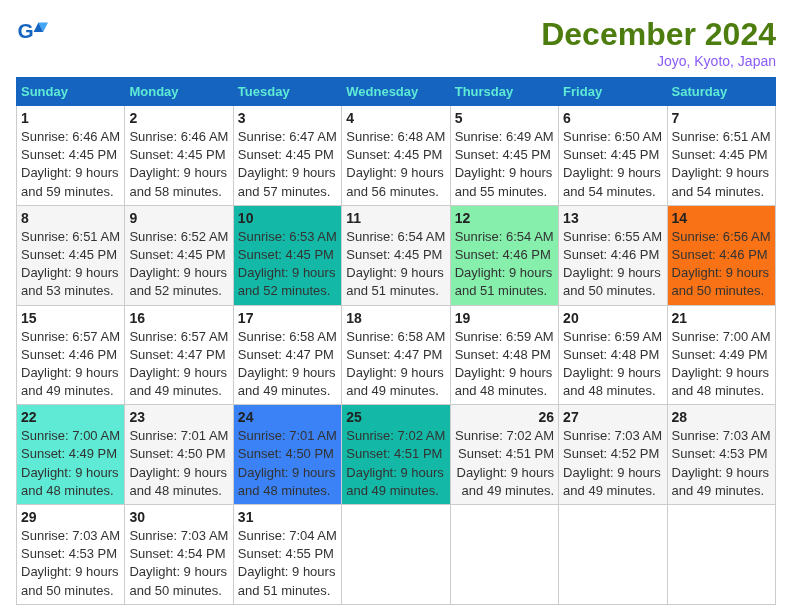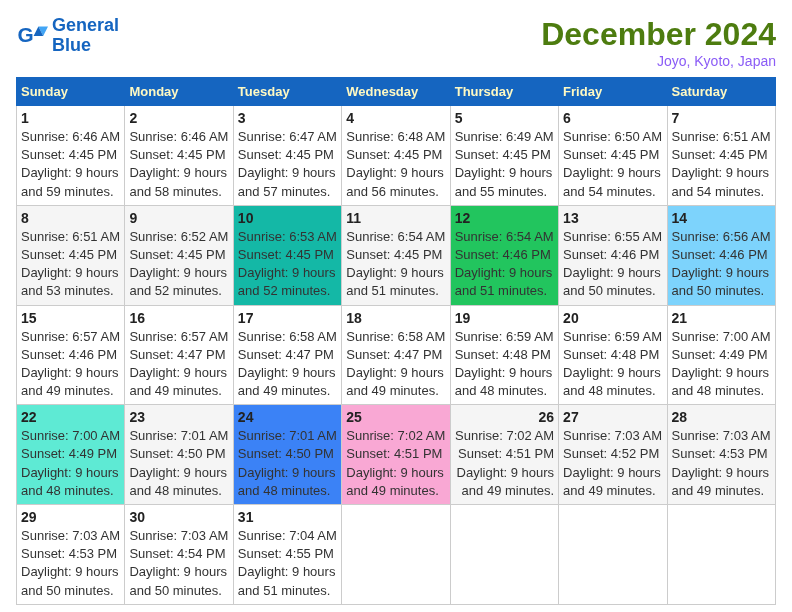--- a/index.html
+++ b/index.html
@@ -46,21 +46,21 @@
       font-size: 14px;
       color: #8b5cf6;
     }
     table {
       width: 100%;
       border-collapse: collapse;
       font-size: 11px;
     }
     thead tr th {
       background-color: #1565c0;
-      color: #fef9c3;
+      color: #5eead4;
       padding: 6px 4px;
       text-align: left;
       font-size: 13px;
       font-weight: bold;
       border: 1px solid #1565c0;
     }
     tbody tr td {
       border: 1px solid #ccc;
       vertical-align: top;
       padding: 4px 4px;
@@ -90,24 +90,20 @@
 </head>
 <body>
 
 <div class="header">
   <div class="logo">
     <svg class="logo-icon" viewBox="0 0 40 40">
       <text x="2" y="28" font-size="26" fill="#1565c0" font-weight="bold">G</text>
       <polygon points="28,8 40,8 34,20" fill="#42a5f5"></polygon>
       <polygon points="28,8 34,20 22,20" fill="#1565c0"></polygon>
     </svg>
-    <div class="logo-text">
-      <span>General</span><br>
-      <span>Blue</span>
-    </div>
   </div>
   <div class="title-block">
     <div class="month-title">December 2024</div>
     <div class="location">Joyo, Kyoto, Japan</div>
   </div>
 </div>
 
 <table>
   <thead>
     <tr>
@@ -161,29 +157,29 @@
           <div class="day-info">Sunrise: 6:52 AM<br>Sunset: 4:45 PM<br>Daylight: 9 hours and 52 minutes.</div>
         </td>
         <td style="background: #14b8a6;">
           <span class="day-num">10</span>
           <div class="day-info">Sunrise: 6:53 AM<br>Sunset: 4:45 PM<br>Daylight: 9 hours and 52 minutes.</div>
         </td>
         <td style="background: rgb(245, 245, 245);">
           <span class="day-num">11</span>
           <div class="day-info">Sunrise: 6:54 AM<br>Sunset: 4:45 PM<br>Daylight: 9 hours and 51 minutes.</div>
         </td>
-        <td style="background: #22c55e;">
+        <td style="background: #86efac;">
           <span class="day-num">12</span>
           <div class="day-info">Sunrise: 6:54 AM<br>Sunset: 4:46 PM<br>Daylight: 9 hours and 51 minutes.</div>
         </td>
         <td style="background: rgb(245, 245, 245);">
           <span class="day-num">13</span>
           <div class="day-info">Sunrise: 6:55 AM<br>Sunset: 4:46 PM<br>Daylight: 9 hours and 50 minutes.</div>
         </td>
-        <td style="background: #7dd3fc;">
+        <td style="background: #f97316;">
           <span class="day-num">14</span>
           <div class="day-info">Sunrise: 6:56 AM<br>Sunset: 4:46 PM<br>Daylight: 9 hours and 50 minutes.</div>
         </td>
       </tr>
       <tr>
         <td>
           <span class="day-num">15</span>
           <div class="day-info">Sunrise: 6:57 AM<br>Sunset: 4:46 PM<br>Daylight: 9 hours and 49 minutes.</div>
         </td>
         <td>
@@ -217,21 +213,21 @@
           <div class="day-info">Sunrise: 7:00 AM<br>Sunset: 4:49 PM<br>Daylight: 9 hours and 48 minutes.</div>
         </td>
         <td style="background: rgb(245, 245, 245);">
           <span class="day-num">23</span>
           <div class="day-info">Sunrise: 7:01 AM<br>Sunset: 4:50 PM<br>Daylight: 9 hours and 48 minutes.</div>
         </td>
         <td style="background: #3b82f6;">
           <span class="day-num">24</span>
           <div class="day-info">Sunrise: 7:01 AM<br>Sunset: 4:50 PM<br>Daylight: 9 hours and 48 minutes.</div>
         </td>
-        <td style="background: #f9a8d4;">
+        <td style="background: #14b8a6;">
           <span class="day-num">25</span>
           <div class="day-info">Sunrise: 7:02 AM<br>Sunset: 4:51 PM<br>Daylight: 9 hours and 49 minutes.</div>
         </td>
         <td style="background: rgb(245, 245, 245); text-align: right;">
           <span class="day-num">26</span>
           <div class="day-info">Sunrise: 7:02 AM<br>Sunset: 4:51 PM<br>Daylight: 9 hours and 49 minutes.</div>
         </td>
         <td style="background: rgb(245, 245, 245);">
           <span class="day-num">27</span>
           <div class="day-info">Sunrise: 7:03 AM<br>Sunset: 4:52 PM<br>Daylight: 9 hours and 49 minutes.</div>

